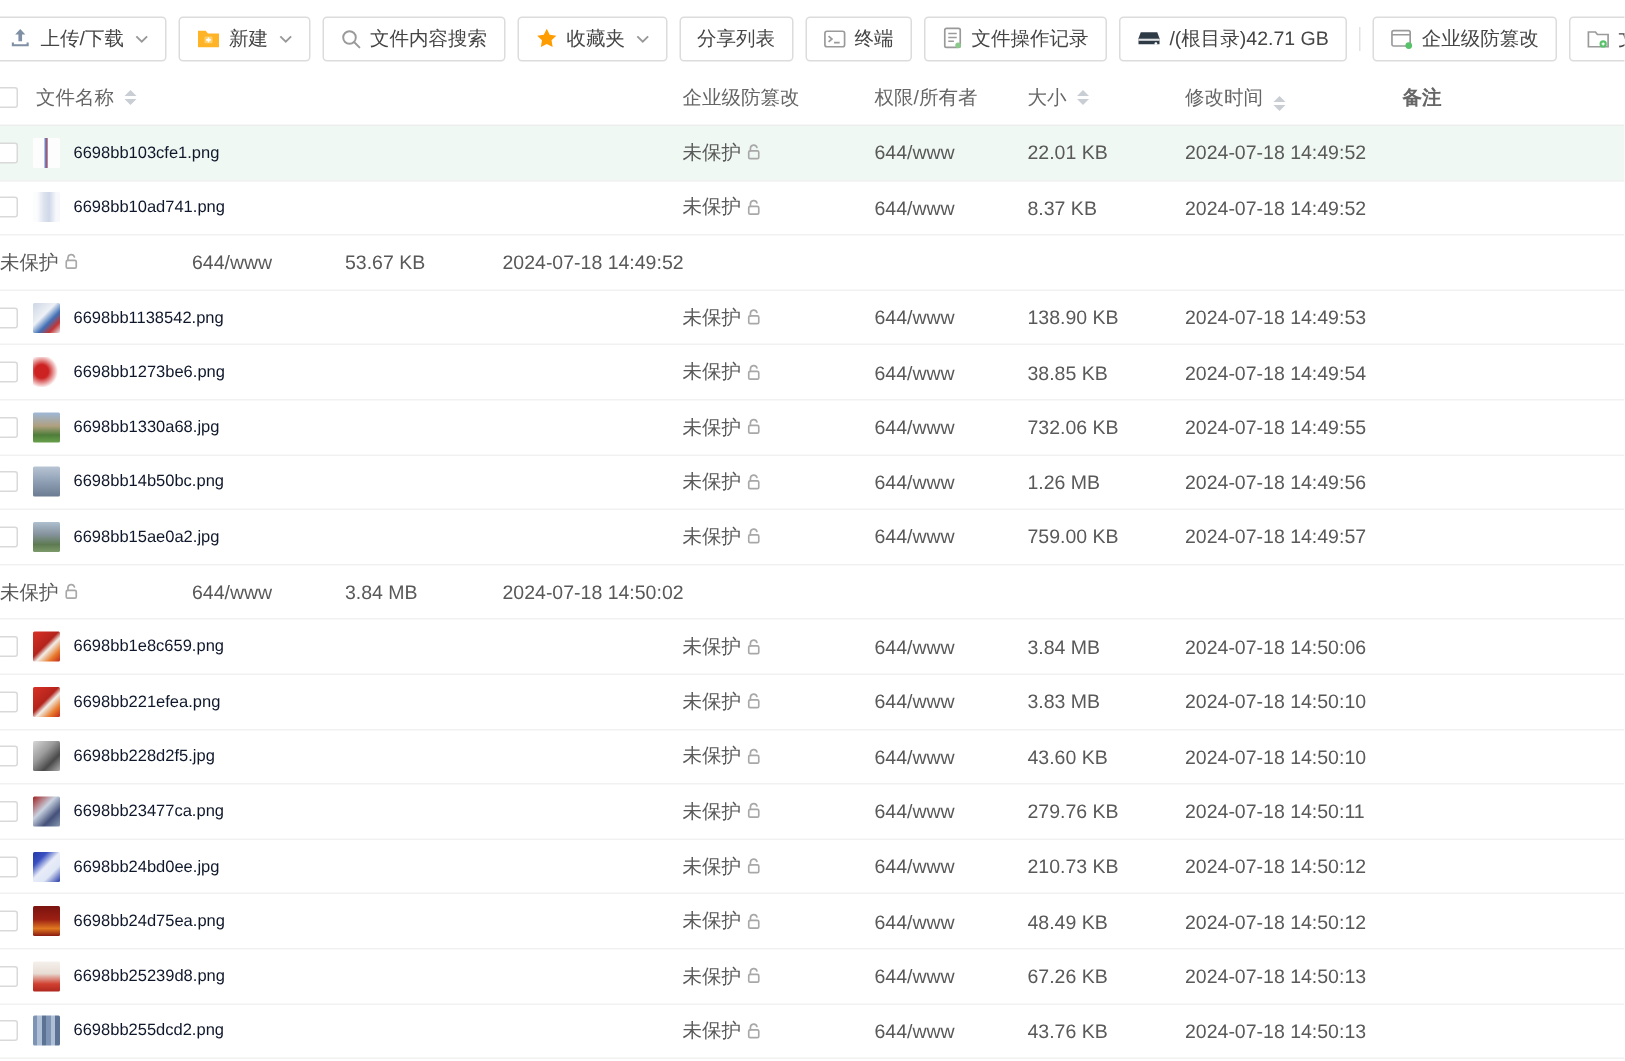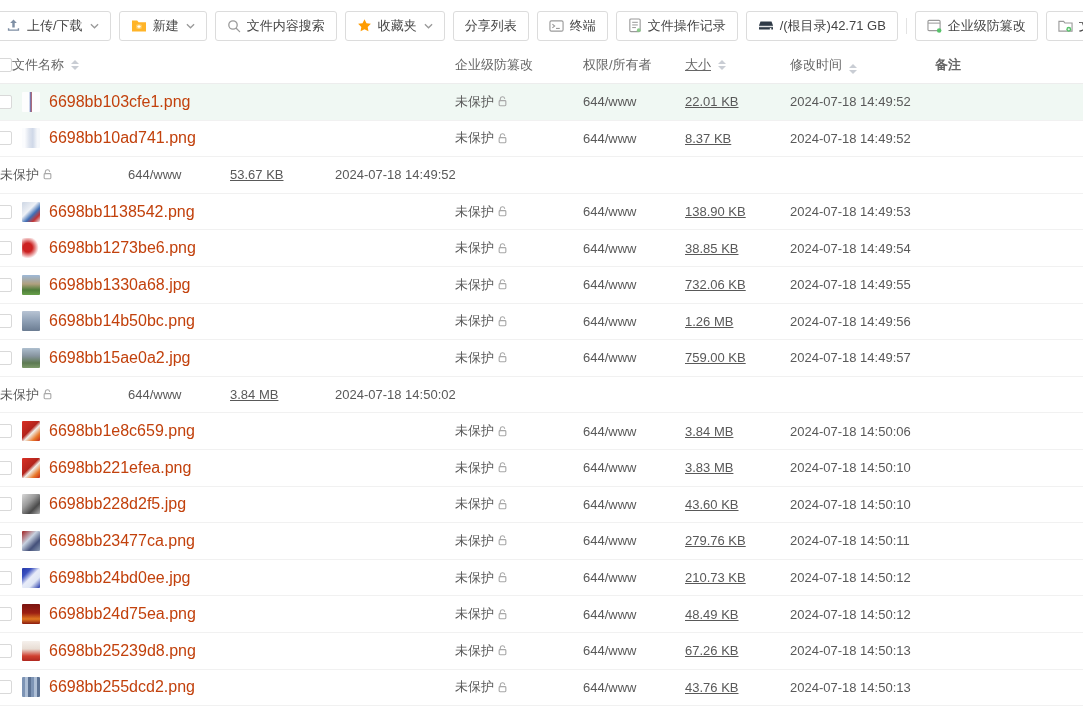--- a/index.html
+++ b/index.html
@@ -20,37 +20,37 @@
   .grid-head { display: flex; align-items: center; height: 37px;
     border-bottom: 1px solid #ededed; font-size: 13px; color: #666; }
   .rows { }
   .row { display: flex; align-items: center; height: 36.6px;
     border-bottom: 1px solid #f1f1f1; font-size: 13px; color: #595959; }
   .row.selected { background: #f0f8f3; }
 
   .col-name  { flex: 1 1 auto; display: flex; align-items: center; min-width: 0; }
   .col-tamper{ width: 128px; flex: 0 0 auto; display: flex; align-items: center; gap: 2px; }
   .col-perm  { width: 102px; flex: 0 0 auto; }
-  .col-size  { width: 105px; flex: 0 0 auto; display: flex; align-items: center; text-decoration: underline; }
+  .col-size  { width: 105px; flex: 0 0 auto; display: flex; align-items: center; }
   .col-time  { width: 145px; flex: 0 0 auto; display: flex; align-items: flex-end; }
   .col-note  { width: 148px; flex: 0 0 auto; font-weight: bold; }
 
   input[type=checkbox] { appearance: none; -webkit-appearance: none; width: 14px; height: 14px;
     border: 1px solid #d9d9d9; border-radius: 2px; background: #fff; margin: 0 0 0 -2px;
     cursor: pointer; flex: 0 0 auto; }
 
   .head-label { display: inline-flex; align-items: center; }
   .sort { display: inline-flex; flex-direction: column; gap: 2px; margin-left: 7px; cursor: pointer; }
   .sort i { width: 0; height: 0; border-left: 4px solid transparent; border-right: 4px solid transparent; }
   .sort .up   { border-bottom: 4px solid #c9cdd4; }
   .sort .down { border-top: 4px solid #c9cdd4; }
-  .grid-head .col-name > .head-label { }
+  .grid-head .col-name > .head-label { margin-left: 12px; }
 
   .thumb { width: 18px; height: 20px; border-radius: 1px; margin: 0 9px 0 10px; flex: 0 0 auto; }
-  .fname { color: #c2410c; font-size: 16px; white-space: nowrap; overflow: hidden;
+  .fname { color: #0f172a; font-size: 11px; white-space: nowrap; overflow: hidden;
     text-overflow: ellipsis; cursor: pointer; text-align: center; }
 </style>
 </head>
 <body>
 
 <div class="toolbar">
 
   <button class="tb-btn">
     <span>
         <svg width="15" height="15" viewBox="0 0 16 16">

